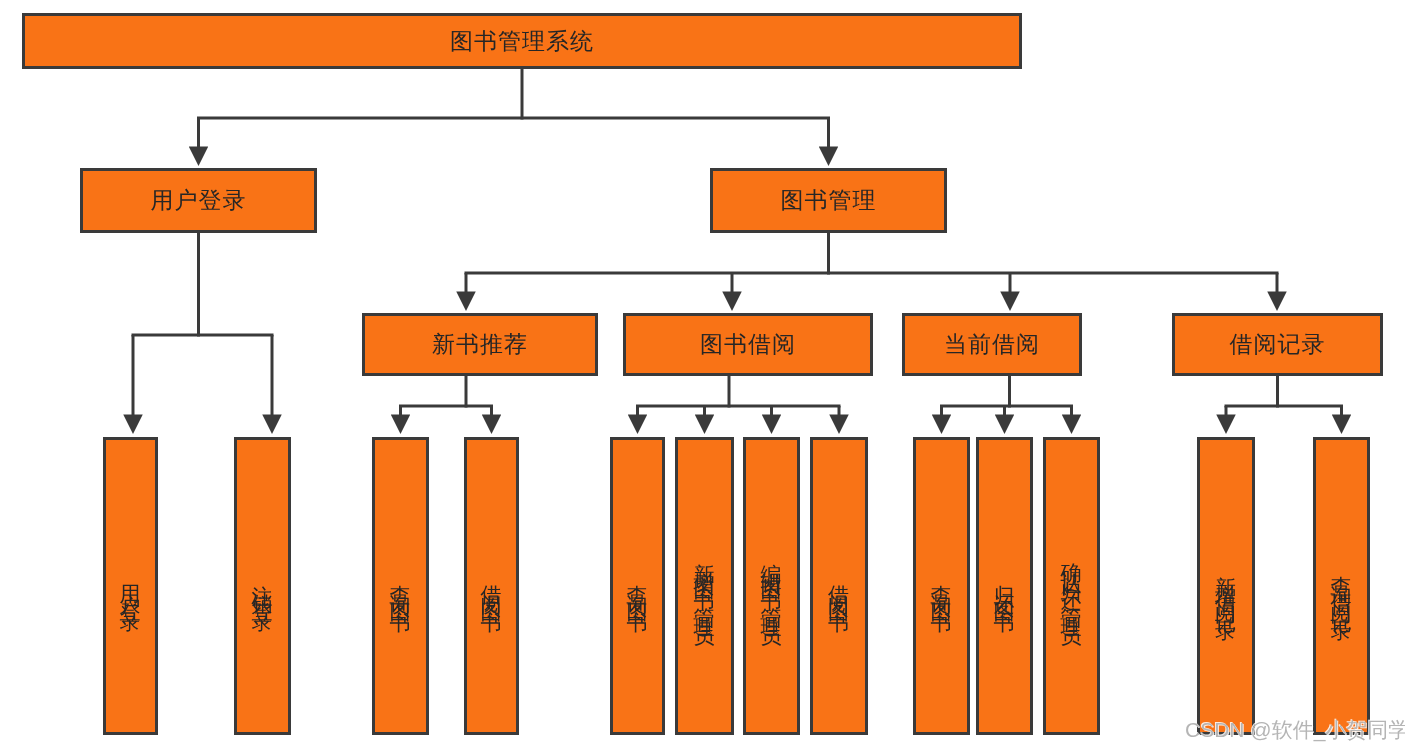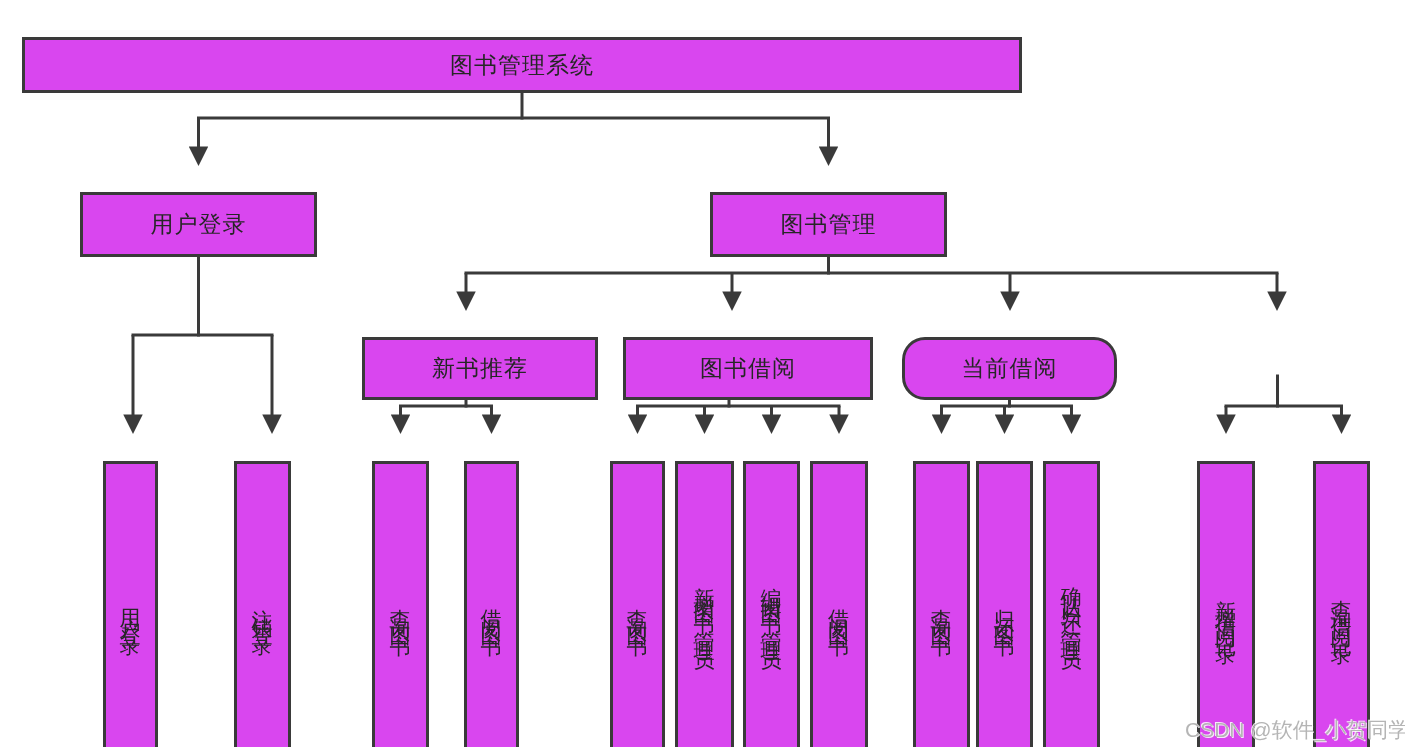--- a/index.html
+++ b/index.html
@@ -19,26 +19,25 @@
   .ln {
     fill: none;
     stroke: #3a3a3a;
     stroke-width: 3;
   }
   .rail { stroke-linecap: square; }
   .node {
     position: absolute;
     box-sizing: border-box;
     border: 3px solid #3a3a3a;
-    background: #d946ef;
+    background: #f97316;
     display: flex;
     align-items: center;
     justify-content: center;
     color: #262626;
-    margin-top: 24px;
   }
   .hbox {
     font-size: 23px;
     letter-spacing: 1px;
     white-space: nowrap;
   }
   .vbox span {
     writing-mode: vertical-rl;
     text-orientation: mixed;
     font-size: 21px;
@@ -120,22 +119,25 @@
   <div class="node hbox" style="left:710px; top:168px; width:237px; height:65px;">
     <span>图书管理</span>
   </div>
 
   <div class="node hbox" style="left:362px; top:313px; width:236px; height:63px;">
     <span>新书推荐</span>
   </div>
   <div class="node hbox" style="left:623px; top:313px; width:250px; height:63px;">
     <span>图书借阅</span>
   </div>
-  <div class="node hbox" style="left:902px; top:313px; width:215px; height:63px;border-radius:23px;">
+  <div class="node hbox" style="left:902px; top:313px; width:180px; height:63px;">
     <span>当前借阅</span>
+  </div>
+  <div class="node hbox" style="left:1172px; top:313px; width:211px; height:63px;">
+    <span>借阅记录</span>
   </div>
 
   <div class="node vbox" style="left:103px; top:437px; width:55px; height:298px;">
     <span>用户登录</span>
   </div>
   <div class="node vbox" style="left:234px; top:437px; width:57px; height:298px;">
     <span>注销登录</span>
   </div>
 
   <div class="node vbox" style="left:372px; top:437px; width:57px; height:298px;">

